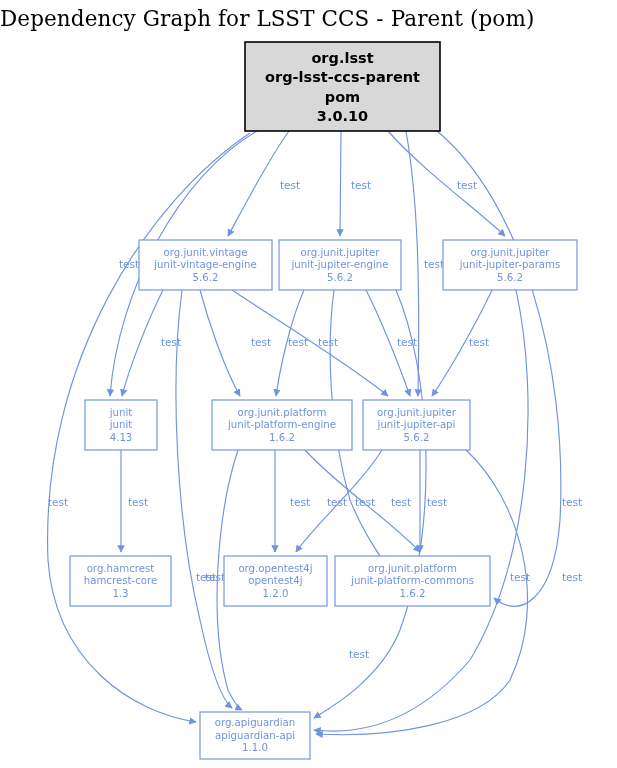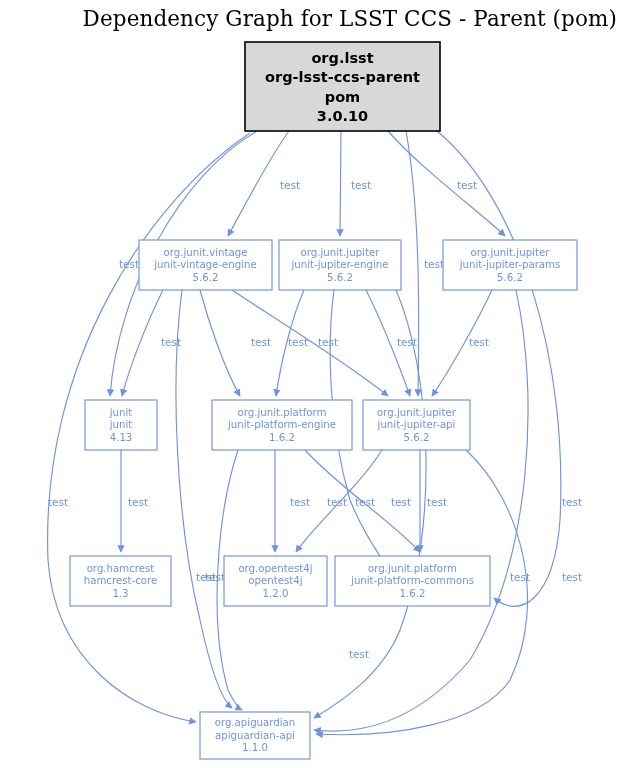--- a/index.html
+++ b/index.html
@@ -13,21 +13,21 @@
     height: 768px;
     background: #ffffff;
     overflow: hidden;
     font-family: "DejaVu Sans", sans-serif;
   }
   #graph-title {
     position: absolute;
     left: 0;
     top: 6px;
     width: 617px;
-    text-align: right;
+    text-align: left;
     font-family: "DejaVu Serif", serif;
     font-size: 21.5px;
     color: #000000;
     letter-spacing: 0.1px;
     white-space: nowrap;
   }
   svg#graph-canvas {
     position: absolute;
     left: 0;
     top: 0;

